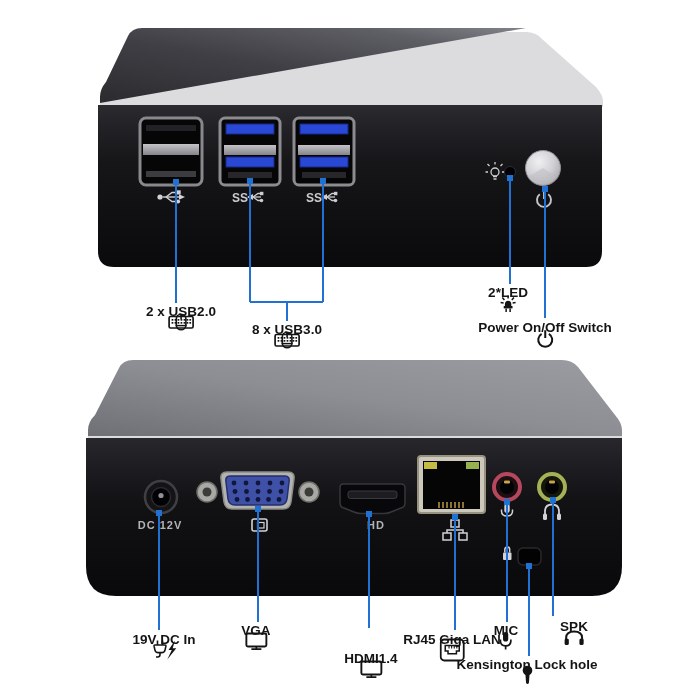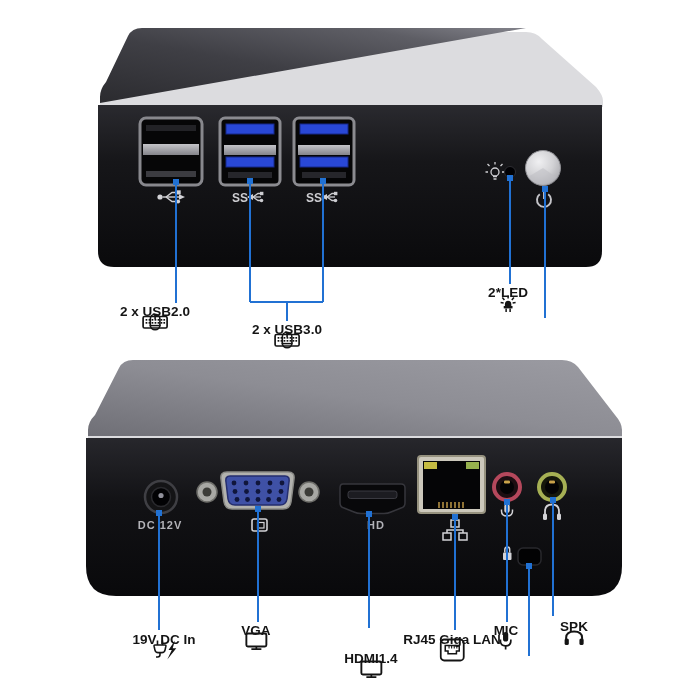--- a/index.html
+++ b/index.html
@@ -248,21 +248,21 @@
         <rect x="156" y="510" width="6" height="6"></rect>
       <rect x="255" y="506" width="6" height="6"></rect>
         <rect x="366" y="511" width="6" height="6"></rect>
       <rect x="452" y="514" width="6" height="6"></rect>
         <rect x="504" y="499" width="6" height="6"></rect>
       <rect x="550" y="497" width="6" height="6"></rect>
         <rect x="526" y="563" width="6" height="6"></rect>
     </g>
   </svg>
 
-  <div class="callout" style="left:155px;top:305px">
+  <div class="callout" style="left:181px;top:305px">
     <div>2 x USB2.0</div>
     <div class="icons">
       <svg width="12" height="18" viewBox="0 0 12 18">
         <rect x="1.2" y="1.2" width="9.6" height="15.6" rx="4.8" fill="none" stroke="#141414" stroke-width="1.6"></rect>
         <path d="M6,1.5 V6.2" stroke="#141414" stroke-width="1.6"></path>
       </svg>
       <svg width="26" height="16" viewBox="0 0 26 16">
         <rect x="1" y="2.5" width="24" height="11.5" rx="1.5" fill="none" stroke="#141414" stroke-width="1.7"></rect>
         <g fill="#141414">
           <rect x="3.5" y="5" width="1.7" height="1.7"></rect>
@@ -279,21 +279,21 @@
             <rect x="15.5" y="8" width="1.7" height="1.7"></rect>
             <rect x="18.5" y="8" width="1.7" height="1.7"></rect>
             <rect x="21.3" y="8" width="1.7" height="1.7"></rect>
         </g>
         <path d="M7.5,11.6 H18.5" stroke="#141414" stroke-width="1.5"></path>
       </svg>
     </div>
   </div>
 
   <div class="callout" style="left:287px;top:323px">
-    <div>2 x USB3.0</div>
+    <div>8 x USB3.0</div>
     <div class="icons">
       <svg width="12" height="18" viewBox="0 0 12 18">
         <rect x="1.2" y="1.2" width="9.6" height="15.6" rx="4.8" fill="none" stroke="#141414" stroke-width="1.6"></rect>
         <path d="M6,1.5 V6.2" stroke="#141414" stroke-width="1.6"></path>
       </svg>
       <svg width="26" height="16" viewBox="0 0 26 16">
         <rect x="1" y="2.5" width="24" height="11.5" rx="1.5" fill="none" stroke="#141414" stroke-width="1.7"></rect>
         <g fill="#141414">
           <rect x="3.5" y="5" width="1.7" height="1.7"></rect>
             <rect x="6.5" y="5" width="1.7" height="1.7"></rect>
@@ -322,20 +322,29 @@
         <g stroke="#141414" stroke-width="1.5" fill="none">
           <path d="M10,1.5 V4.5 M4.2,3.5 L6.3,6 M15.8,3.5 L13.7,6 M2.5,8.5 L5.5,9 M17.5,8.5 L14.5,9"></path>
         </g>
         <path d="M6.8,12 V10.3 Q6.8,6.8 10,6.8 Q13.2,6.8 13.2,10.3 V12 Z" fill="#141414"></path>
         <rect x="5.6" y="12" width="8.8" height="2.4" fill="#141414"></rect>
         <path d="M8,14.4 V18 M12,14.4 V18" stroke="#141414" stroke-width="1.5"></path>
       </svg>
     </div>
   </div>
 
+  <div class="callout" style="left:545px;top:321px">
+    <div>Power On/Off Switch</div>
+    <div class="icons">
+      <svg width="20" height="20" viewBox="0 0 20 20">
+        <path d="M6.4,5.8 A7,7 0 1,0 13.6,5.8" fill="none" stroke="#141414" stroke-width="2"></path>
+        <path d="M10,2.2 V10" stroke="#141414" stroke-width="2"></path>
+      </svg>
+    </div>
+  </div>
 
   <div class="callout" style="left:164px;top:633px">
     <div>19V DC In</div>
     <div class="icons">
       <svg width="30" height="22" viewBox="0 0 30 22">
         <g stroke="#141414" stroke-width="1.6" fill="none">
           <path d="M8,1.5 V6 M13,1.5 V6"></path>
           <path d="M5.5,6 H15.5 Q16.6,6 16.4,7.2 L15.6,10.8 Q15,13.6 12.3,13.6 H8.7 Q6,13.6 5.4,10.8 L4.6,7.2 Q4.4,6 5.5,6 Z"></path>
           <path d="M10.5,13.6 V15.8 Q10.5,18 8.2,18 H6.5"></path>
         </g>
@@ -390,14 +399,23 @@
     <div>SPK</div>
     <div class="icons">
       <svg width="22" height="17" viewBox="0 0 22 17">
         <path d="M3,13.5 V9 Q3,2.5 11,2.5 Q19,2.5 19,9 V13.5" fill="none" stroke="#141414" stroke-width="2"></path>
         <rect x="1.5" y="9.5" width="4.2" height="6.5" rx="1.6" fill="#141414"></rect>
         <rect x="16.3" y="9.5" width="4.2" height="6.5" rx="1.6" fill="#141414"></rect>
       </svg>
     </div>
   </div>
 
+  <div class="callout" style="left:527px;top:658px">
+    <div>Kensington Lock hole</div>
+    <div class="icons">
+      <svg width="12" height="21" viewBox="0 0 12 21">
+        <circle cx="6" cy="5.5" r="4.8" fill="#141414"></circle>
+        <path d="M3.9,9 L4.5,17.2 Q4.5,19 6,19 Q7.5,19 7.5,17.2 L8.1,9 Z" fill="#141414"></path>
+      </svg>
+    </div>
+  </div>
 
 </div>
 
 </body></html>

